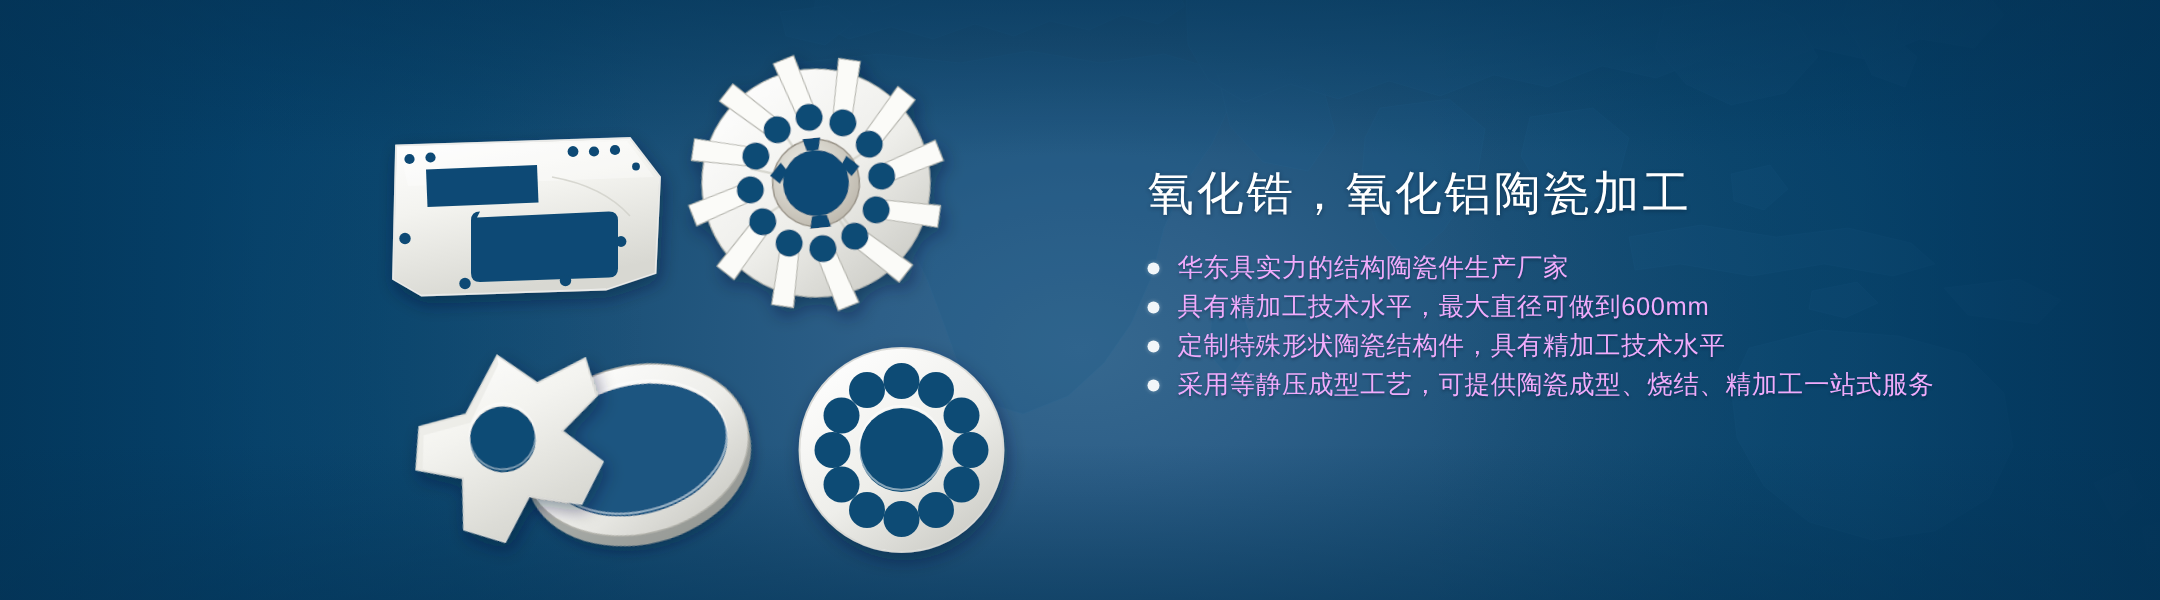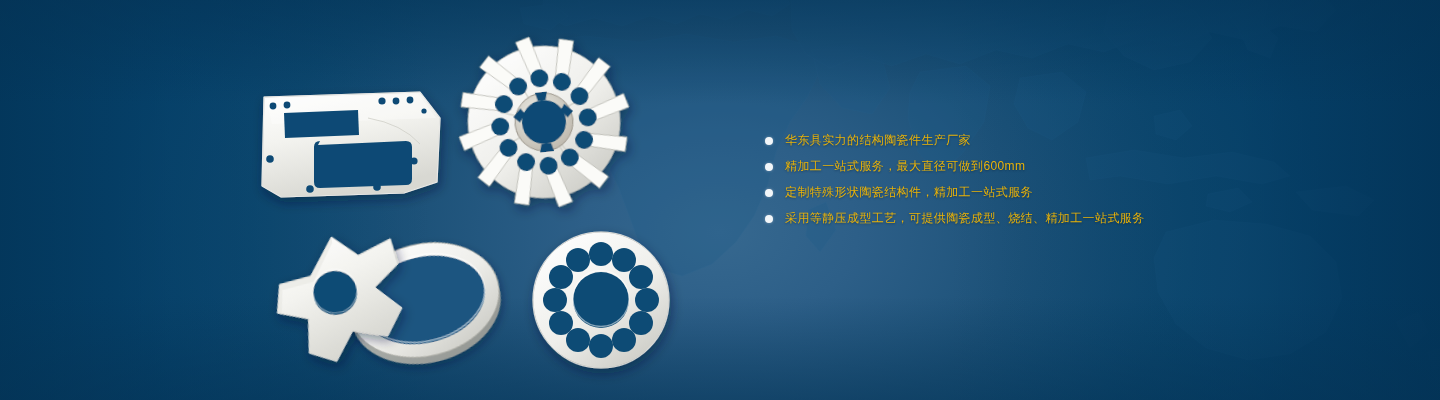--- a/index.html
+++ b/index.html
@@ -69,22 +69,22 @@
     height:21px; margin-bottom:5px;
   }
   .dot {
     width:8px; height:8px; border-radius:50%;
     background:#f2f6f9;
     flex:0 0 8px;
     margin-right:12px;
     box-shadow:0 0 3px rgba(255,255,255,.35);
   }
   .btext {
-    color:#eab308;
-    font-size:12px;
+    color:#f0abfc;
+    font-size:17px;
     line-height:21px;
     letter-spacing:.4px;
     white-space:nowrap;
     text-shadow:0 1px 2px rgba(0,20,40,.40);
   }
 </style>
 </head>
 <body>
 
 <div class="banner">
@@ -319,36 +319,37 @@
         </g>
 
         <circle cx="0" cy="0" r="28" fill="#0f4c75"></circle>
         <circle cx="0" cy="-1.5" r="28" fill="none" stroke="#ffffff" stroke-width="1.3" stroke-opacity=".5"></circle>
       </g>
     </svg>
   </div>
 
   <div class="copy">
 
+    <div class="headline">氧化锆，氧化铝陶瓷加工</div>
 
     <div class="bullets">
 
       <div class="bullet">
         <span class="dot"></span>
         <span class="btext">华东具实力的结构陶瓷件生产厂家</span>
       </div>
 
       <div class="bullet">
         <span class="dot"></span>
-        <span class="btext">精加工一站式服务，最大直径可做到600mm</span>
+        <span class="btext">具有精加工技术水平，最大直径可做到600mm</span>
       </div>
 
       <div class="bullet">
         <span class="dot"></span>
-        <span class="btext">定制特殊形状陶瓷结构件，精加工一站式服务</span>
+        <span class="btext">定制特殊形状陶瓷结构件，具有精加工技术水平</span>
       </div>
 
       <div class="bullet">
         <span class="dot"></span>
         <span class="btext">采用等静压成型工艺，可提供陶瓷成型、烧结、精加工一站式服务</span>
       </div>
 
     </div>
   </div>
 

